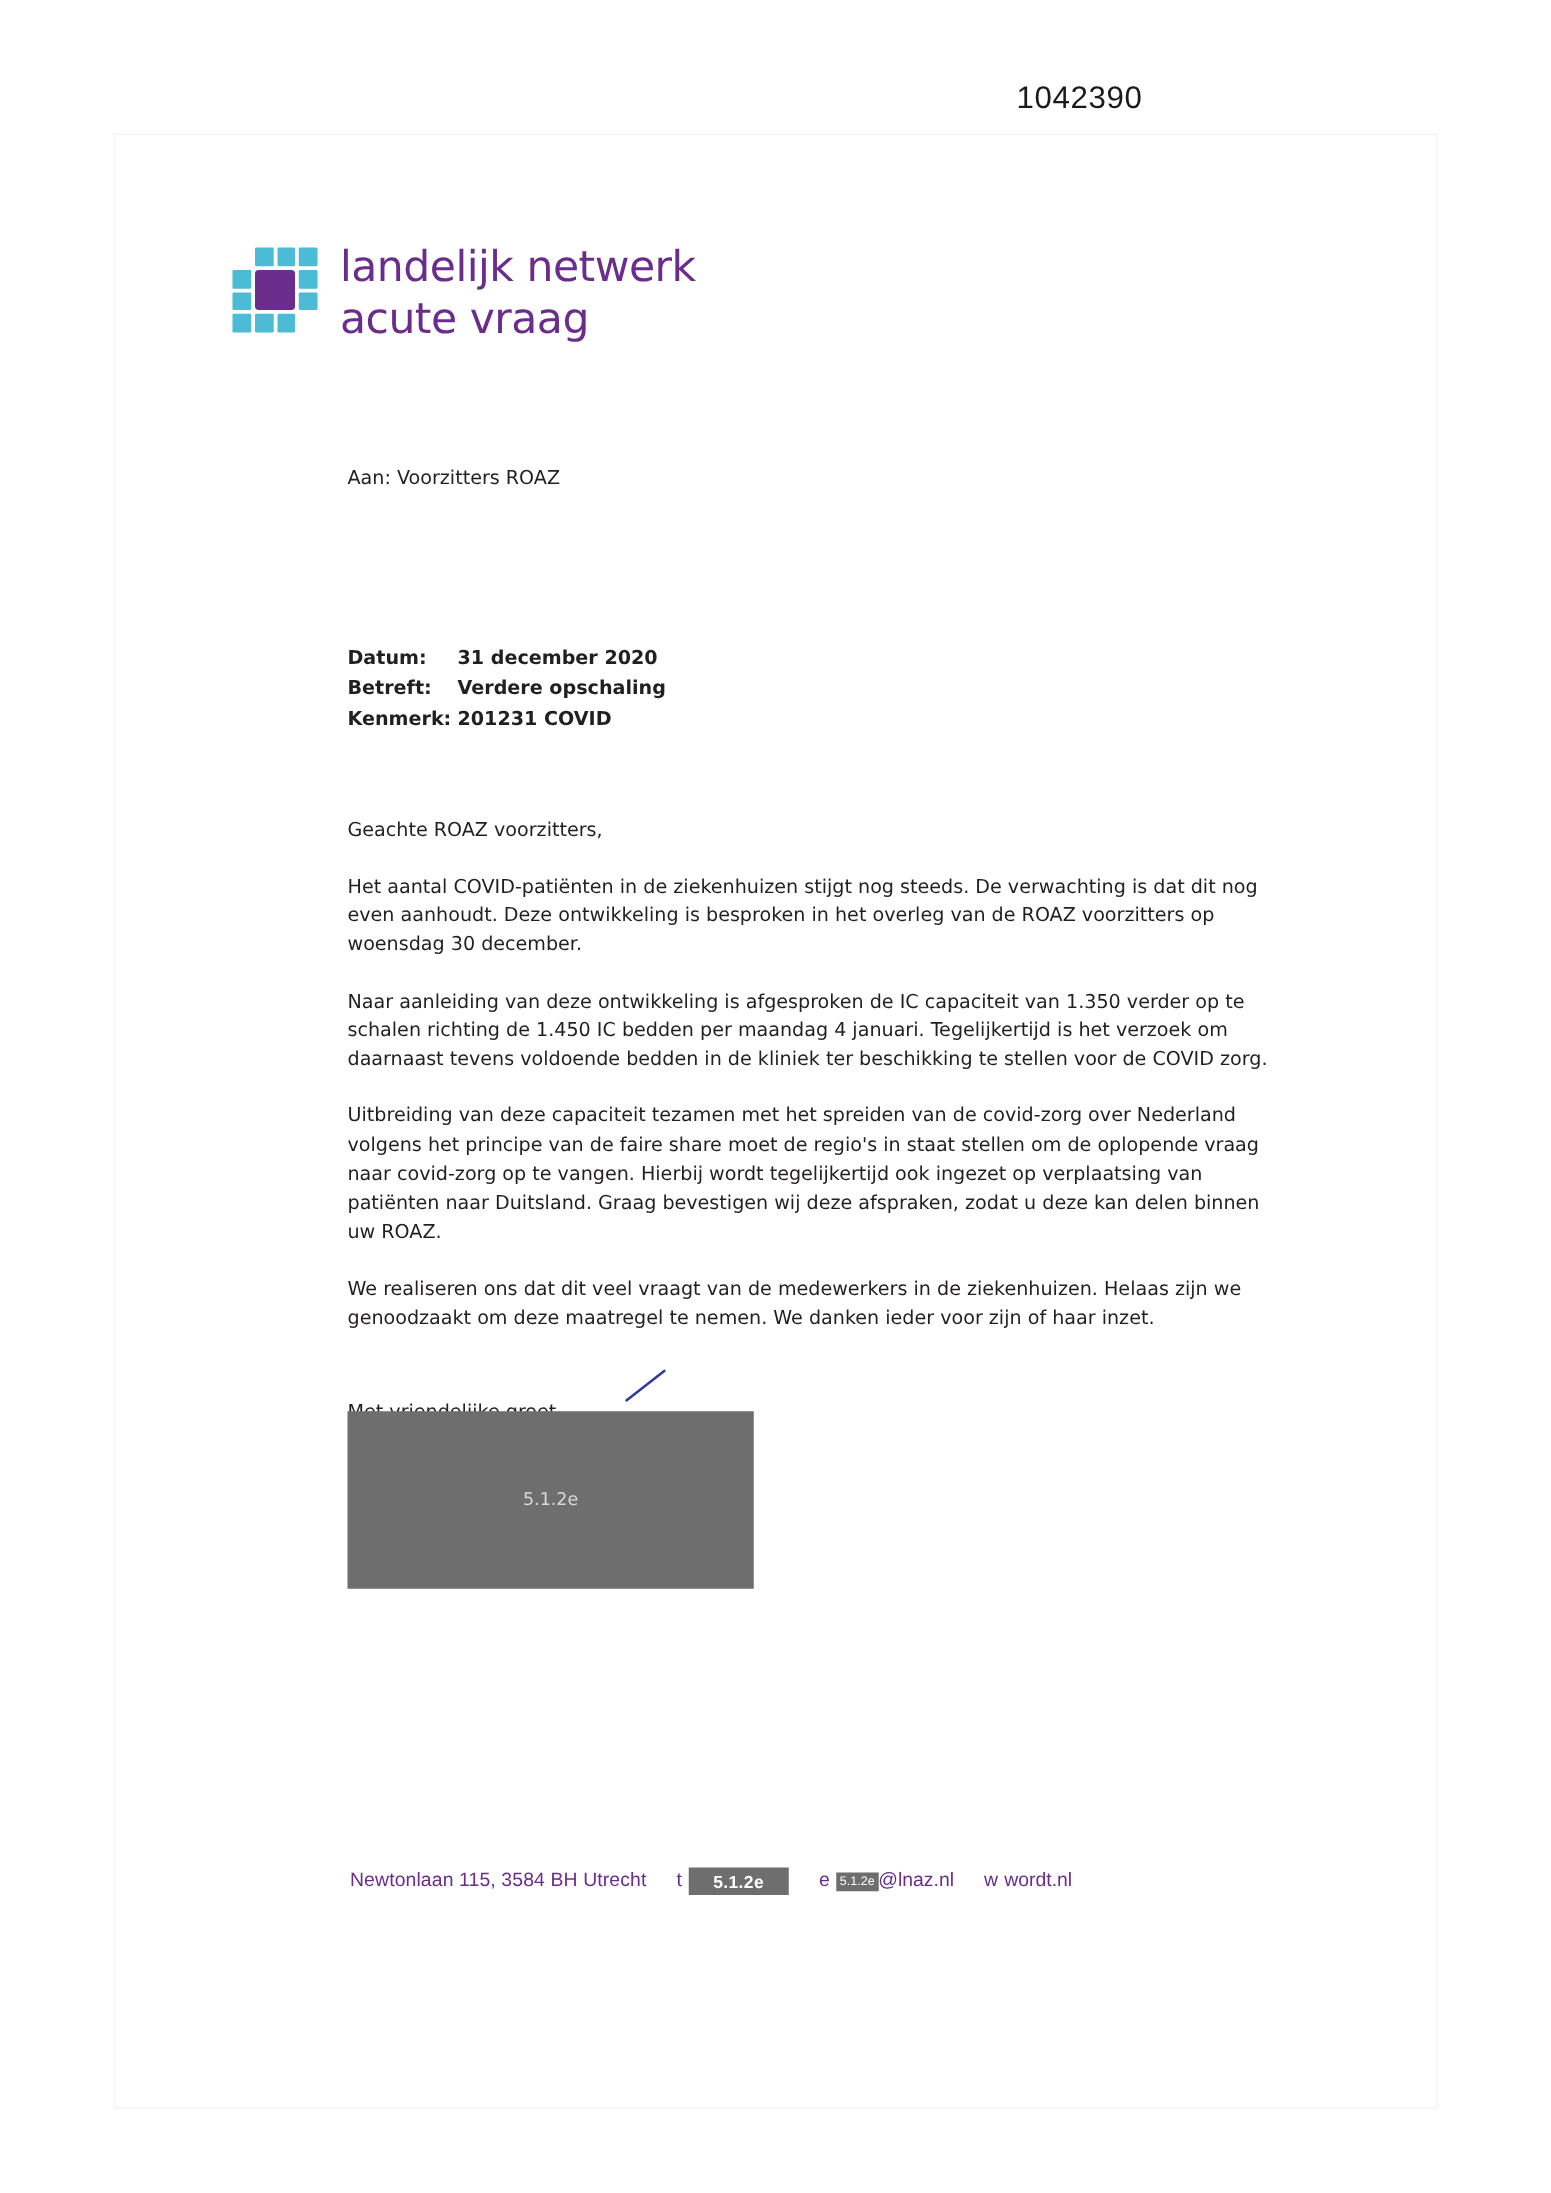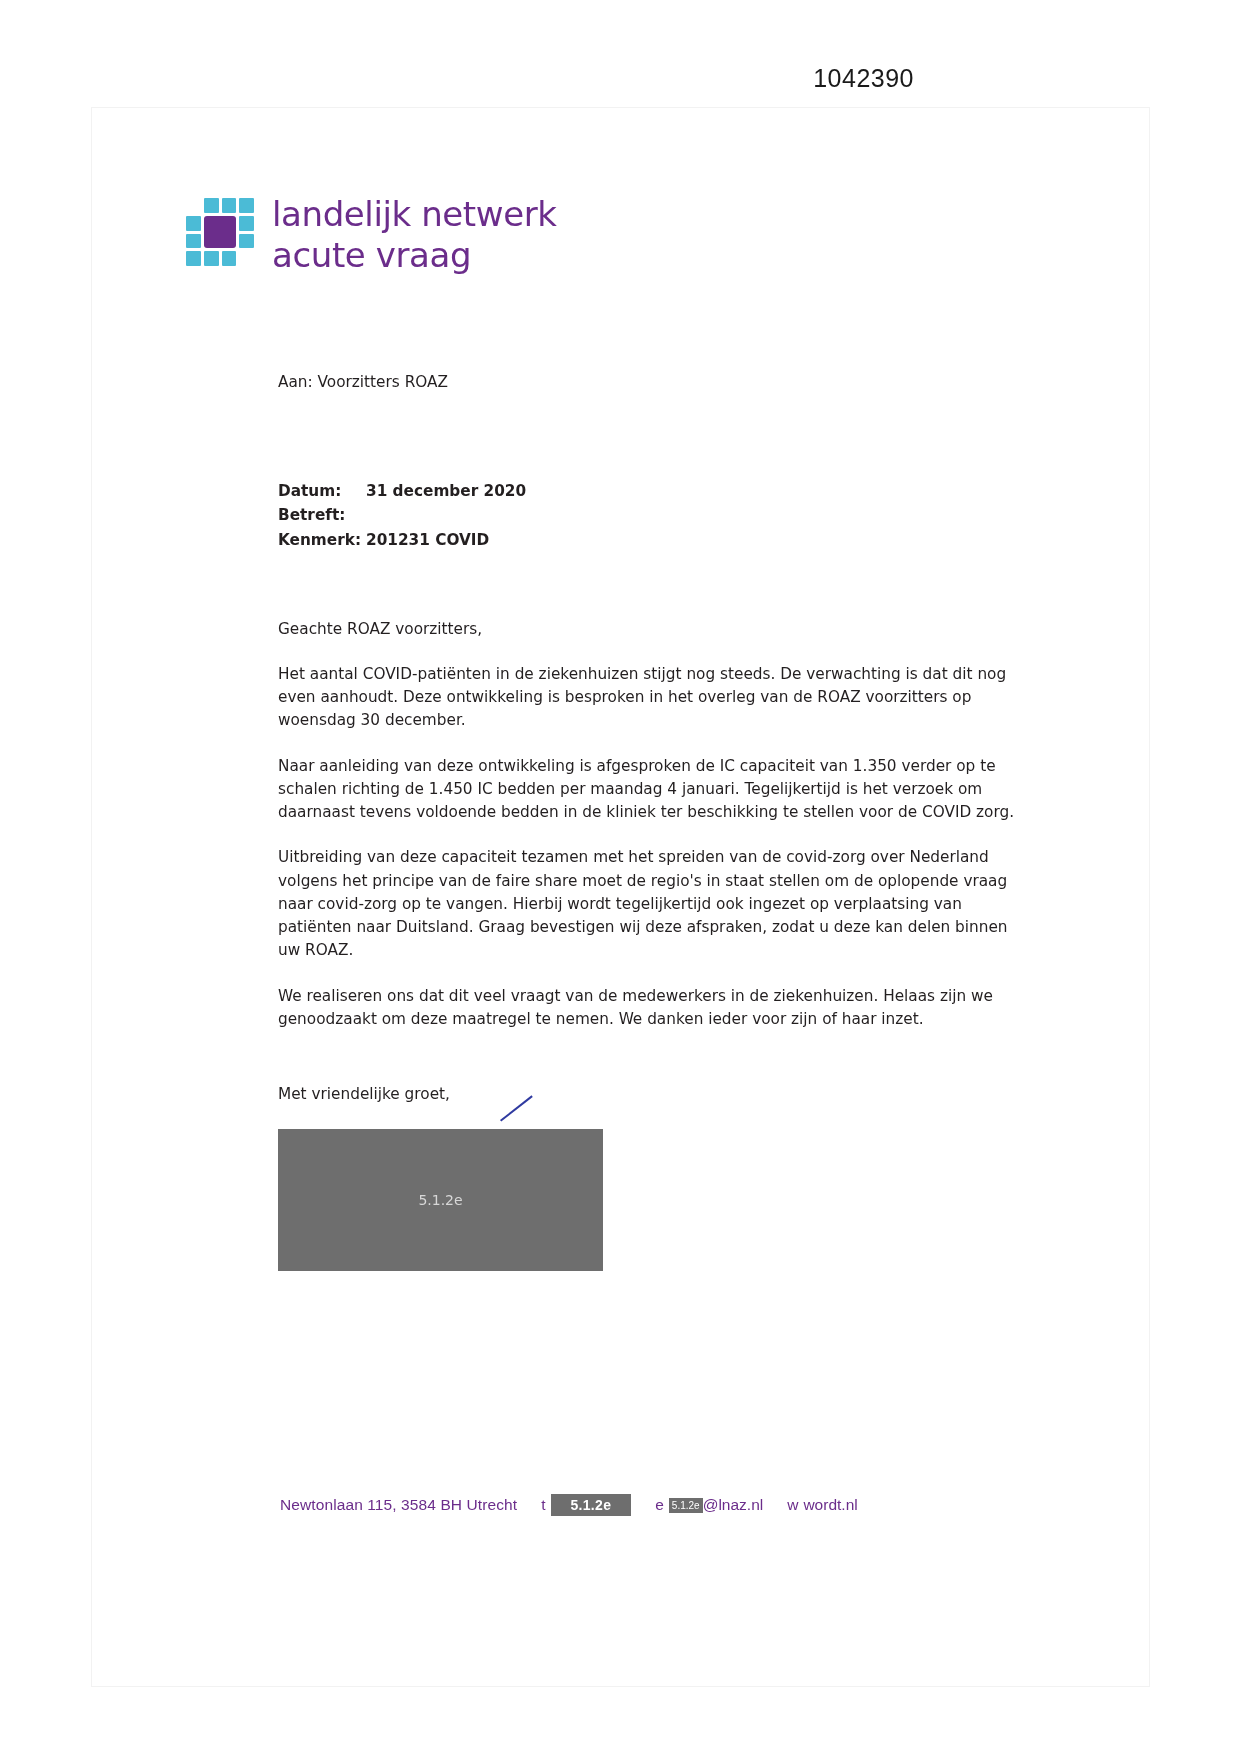--- a/index.html
+++ b/index.html
@@ -96,21 +96,21 @@
     width: 740px;
     font-size: 15.3px;
     line-height: 1.52;
     color: #231f20;
     font-family: "DejaVu Sans", sans-serif;
   }
 
   .addressee { margin-bottom: 0; }
 
   .meta {
-    margin-top: 85px;
+    margin-top: 120px;
     font-size: 15.3px;
     line-height: 1.58;
   }
   .meta-row { display: flex; }
   .meta-label {
     font-weight: bold;
     width: 88px;
     flex: 0 0 88px;
   }
   .meta-value { flex: 1 1 auto; font-weight: bold; }
@@ -216,20 +216,21 @@
 
     <div class="addressee">Aan: Voorzitters ROAZ</div>
 
     <div class="meta">
       <div class="meta-row">
         <div class="meta-label">Datum:</div>
         <div class="meta-value">31 december 2020</div>
       </div>
       <div class="meta-row">
         <div class="meta-label">Betreft:</div>
+        <div class="meta-value">Verdere opschaling</div>
       </div>
       <div class="meta-row">
         <div class="meta-label">Kenmerk:</div>
         <div class="meta-value">201231 COVID</div>
       </div>
     </div>
 
     <div class="salutation">Geachte ROAZ voorzitters,</div>
 
     <div class="para">Het aantal COVID-patiënten in de ziekenhuizen stijgt nog steeds. De verwachting is dat dit nog even aanhoudt. Deze ontwikkeling is besproken in het overleg van de ROAZ voorzitters op woensdag 30 december.</div>

